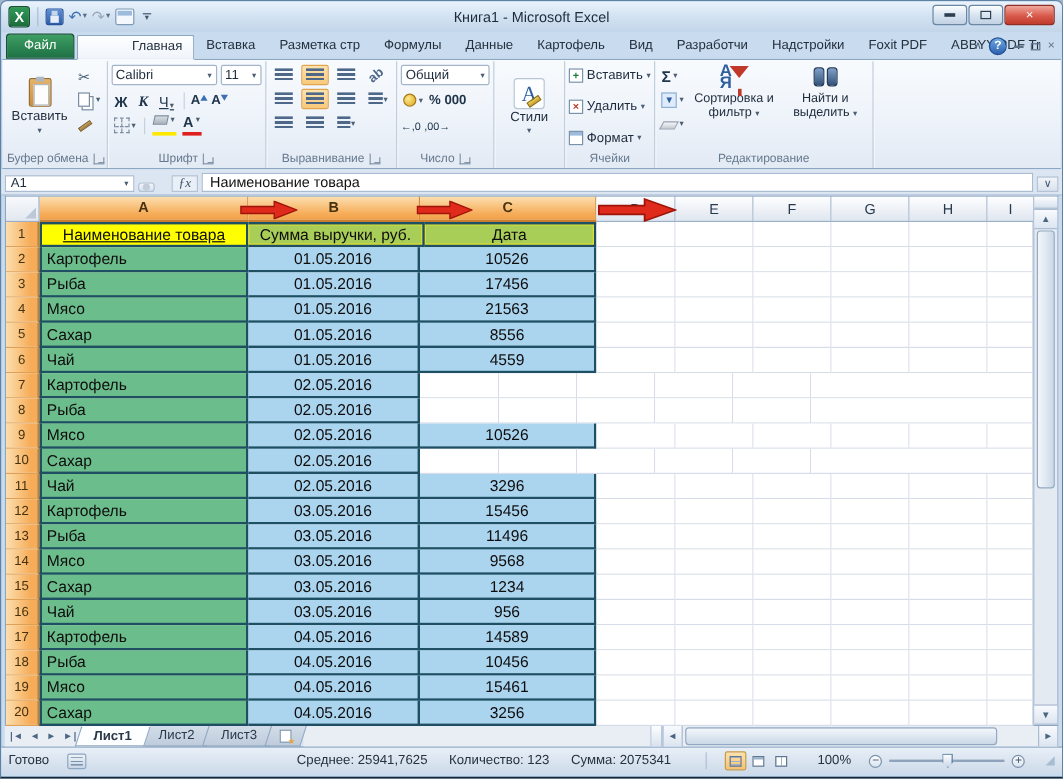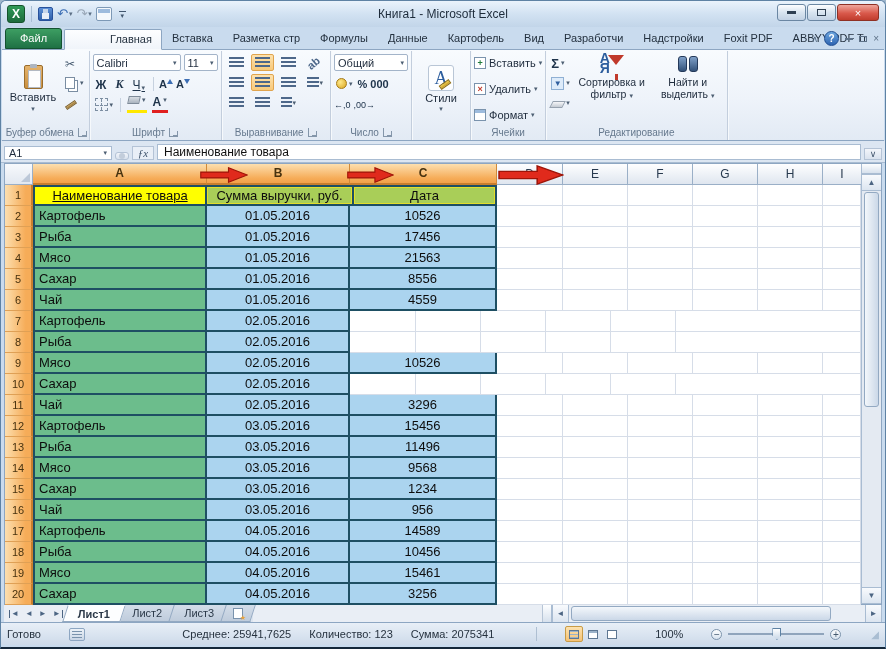--- a/index.html
+++ b/index.html
@@ -115,21 +115,21 @@
   .sort-az{position:absolute;left:0;top:0;font-size:14px;font-weight:bold;color:#2D5E9E;line-height:10px;width:10px;word-break:break-all;}
   .funnel{position:absolute;right:0;top:2px;width:0;height:0;border-left:8px solid transparent;border-right:8px solid transparent;border-top:10px solid #C0392B;}
   .funnel:after{content:"";position:absolute;left:-1px;top:9px;width:3px;height:6px;background:#C0392B;}
   .binoc{display:flex;gap:2px;height:22px;align-items:center;}
   .binoc i{width:9px;height:16px;background:linear-gradient(#7FA0C8,#33527A);border:1px solid #24395A;border-radius:3px;display:block;}
   
   .fbar{height:22px;background:#DCE6F2;border-bottom:1px solid #A9BCD2;display:flex;align-items:flex-end;padding:2px 3px;gap:3px;}
   .namebox{width:108px;background:#FFF;border:1px solid #A9BCD2;display:flex;align-items:center;font-size:11px;color:#1E2B3C;padding:0 4px;justify-content:space-between;}
   .fb-dot{width:14px;background:linear-gradient(#F2F5FA,#D9E2EE);border:1px solid #B4C3D6;border-radius:3px;display:flex;align-items:center;justify-content:center;}
   .fb-dot i{width:6px;height:6px;border-radius:50%;background:#C2CDDB;display:block;}
-  .fxbtn{width:22px;background:#E9EFF7;border:1px solid #B4C3D6;display:flex;align-items:center;justify-content:center;font-size:11px;color:#3F536B;font-family:"Liberation Serif",serif;font-style:italic;}
+  .fxbtn{width:22px;background:#E9EFF7;border:1px solid #B4C3D6;display:flex;align-items:center;justify-content:center;font-size:11px;color:#3F536B;font-family:"Liberation Serif",serif;font-style:italic;margin-left:11px;}
   .ffield{flex:1;background:#FFF;border:1px solid #A9BCD2;display:flex;align-items:center;font-size:12px;color:#111;padding:0 6px;}
   .fchev{width:18px;background:linear-gradient(#F2F5FA,#D9E2EE);border:1px solid #B4C3D6;display:flex;align-items:center;justify-content:center;font-size:9px;color:#3F536B;}
   
   .sheet{position:relative;margin:0 3px;height:441px;background:#FFF;border:1px solid #8DA6C2;border-bottom:none;}
   .gridwrap{width:calc(100% - 20px);height:100%;}
   .colheads{display:flex;height:21px;position:relative;}
   .corner{width:28px;background:linear-gradient(#F7F9FC,#E2E8F0);border-right:1px solid #9AAFC7;border-bottom:1px solid #9AAFC7;position:relative;}
   .corner:after{content:"";position:absolute;right:2px;bottom:2px;border-left:9px solid transparent;border-bottom:9px solid #BCC8D8;}
   .colh{height:21px;line-height:21px;text-align:center;font-size:12px;color:#27394E;background:linear-gradient(#FEFEFF,#DFE6EF);border-right:1px solid #9AAFC7;border-bottom:1px solid #9AAFC7;}
   .colh.sel{background:linear-gradient(#FCDFAF,#F6AC58 75%,#F2A14A);border-right:1px solid #D08A3A;border-bottom:2px solid #C97E2D;color:#47320F;font-weight:bold;height:21px;line-height:19px;}
@@ -168,21 +168,21 @@
   .instab{width:30px;background:linear-gradient(#D3DDE9,#BFCCDC);border:1px solid #93A9C2;border-top:none;transform:skewX(-18deg);margin-left:-4px;display:flex;align-items:center;justify-content:center;}
   .instab .sheet-ic{transform:skewX(18deg);width:10px;height:11px;background:#FFF;border:1px solid #7A93AD;position:relative;}
   .instab .sheet-ic:after{content:"★";position:absolute;right:-4px;bottom:-4px;font-size:7px;color:#E8A33D;}
   .tb-space{flex:1;background:#E9EEF5;border-left:8px solid transparent;}
   .hscroll{display:flex;align-items:stretch;width:340px;background:#E9EEF5;border-left:1px solid #B7C5D6;}
   .hsplit{width:9px;background:linear-gradient(#FDFEFF,#D7E1ED);border-right:1px solid #A9BCD2;}
   .hbtn{width:17px;background:linear-gradient(#F8FAFD,#DCE5F0);border:1px solid #A9BCD2;border-top:none;border-bottom:none;color:#4C6583;font-size:8px;display:flex;align-items:center;justify-content:center;}
   .htrack{flex:1;position:relative;}
   .hthumb{position:absolute;top:1px;bottom:1px;left:2px;width:88%;background:linear-gradient(#F3F7FB,#CBD8E8);border:1px solid #93A9C2;border-radius:3px;}
   
-  .statusbar{height:23px;background:linear-gradient(#E8EFF7,#CDDAEA);border-top:1px solid #8DA6C2;display:flex;align-items:center;font-size:11px;color:#26323F;padding:0 6px;gap:28px;}
+  .statusbar{height:23px;background:linear-gradient(#E8EFF7,#CDDAEA);border-top:1px solid #8DA6C2;display:flex;align-items:center;font-size:11px;color:#26323F;padding:0 6px;gap:15px;}
   .macro-ic{width:16px;height:13px;background:linear-gradient(#EDF2F8,#C9D6E6);border:1px solid #8DA6C2;border-radius:2px;position:relative;}
   .macro-ic:before{content:"";position:absolute;inset:2px;background:repeating-linear-gradient(to bottom,#7A93AD 0 1px,transparent 1px 3px);}
   .sb-stats{margin-left:auto;display:flex;gap:18px;margin-right:14px;}
   .sb-sep{width:1px;height:14px;background:#AEBFD2;}
   .views{display:flex;gap:1px;align-items:center;}
   .vbtn{width:18px;height:16px;border:1px solid transparent;border-radius:2px;display:flex;align-items:center;justify-content:center;}
   .vbtn.active{background:linear-gradient(#FDE2AE,#F5C275);border-color:#C89B46;}
   .vic1{width:10px;height:9px;border:1px solid #5E7792;background:repeating-linear-gradient(to bottom,#9DB3C9 0 1px,transparent 1px 3px);}
   .vic2{width:10px;height:9px;border:1px solid #5E7792;background:#FFF;box-shadow:inset 0 2px 0 #9DB3C9;}
   .vic3{width:10px;height:9px;border:1px solid #5E7792;background:linear-gradient(90deg,#FFF 45%,#9DB3C9 45%,#9DB3C9 55%,#FFF 55%);}

